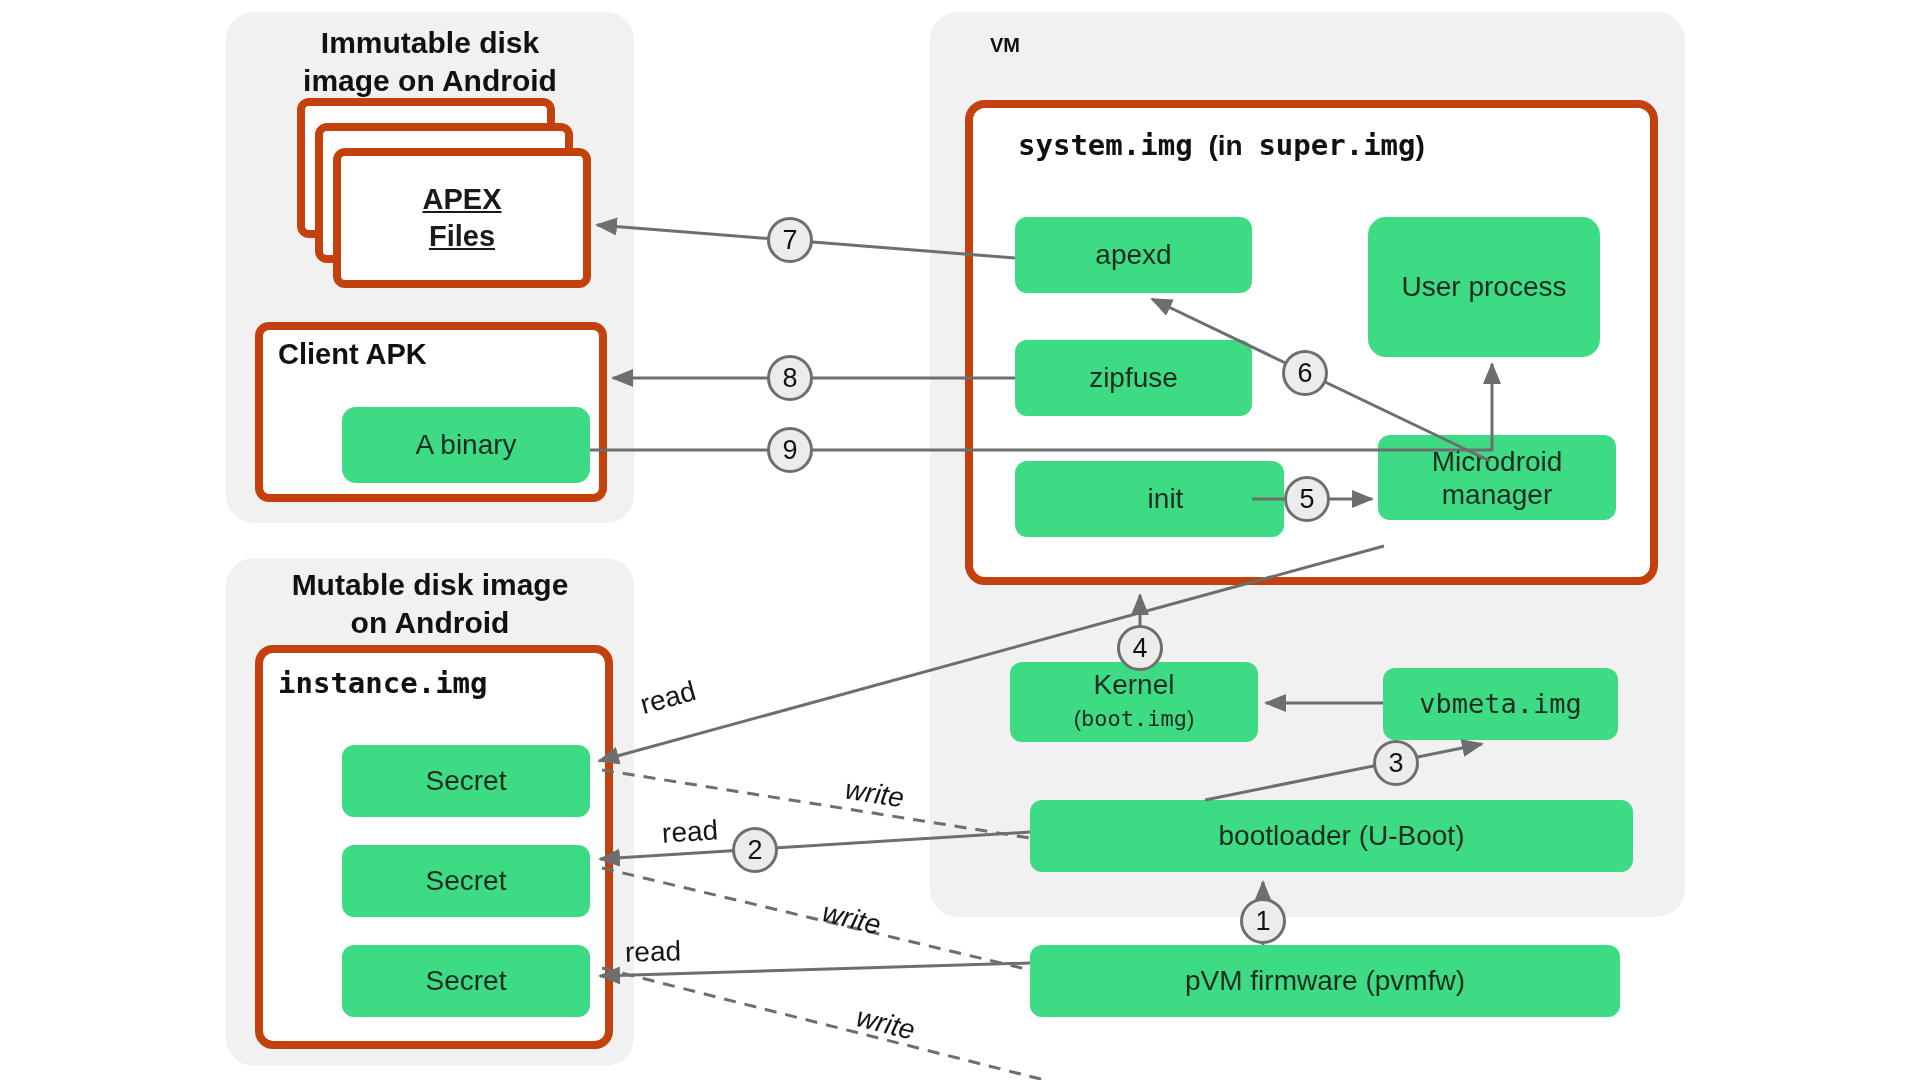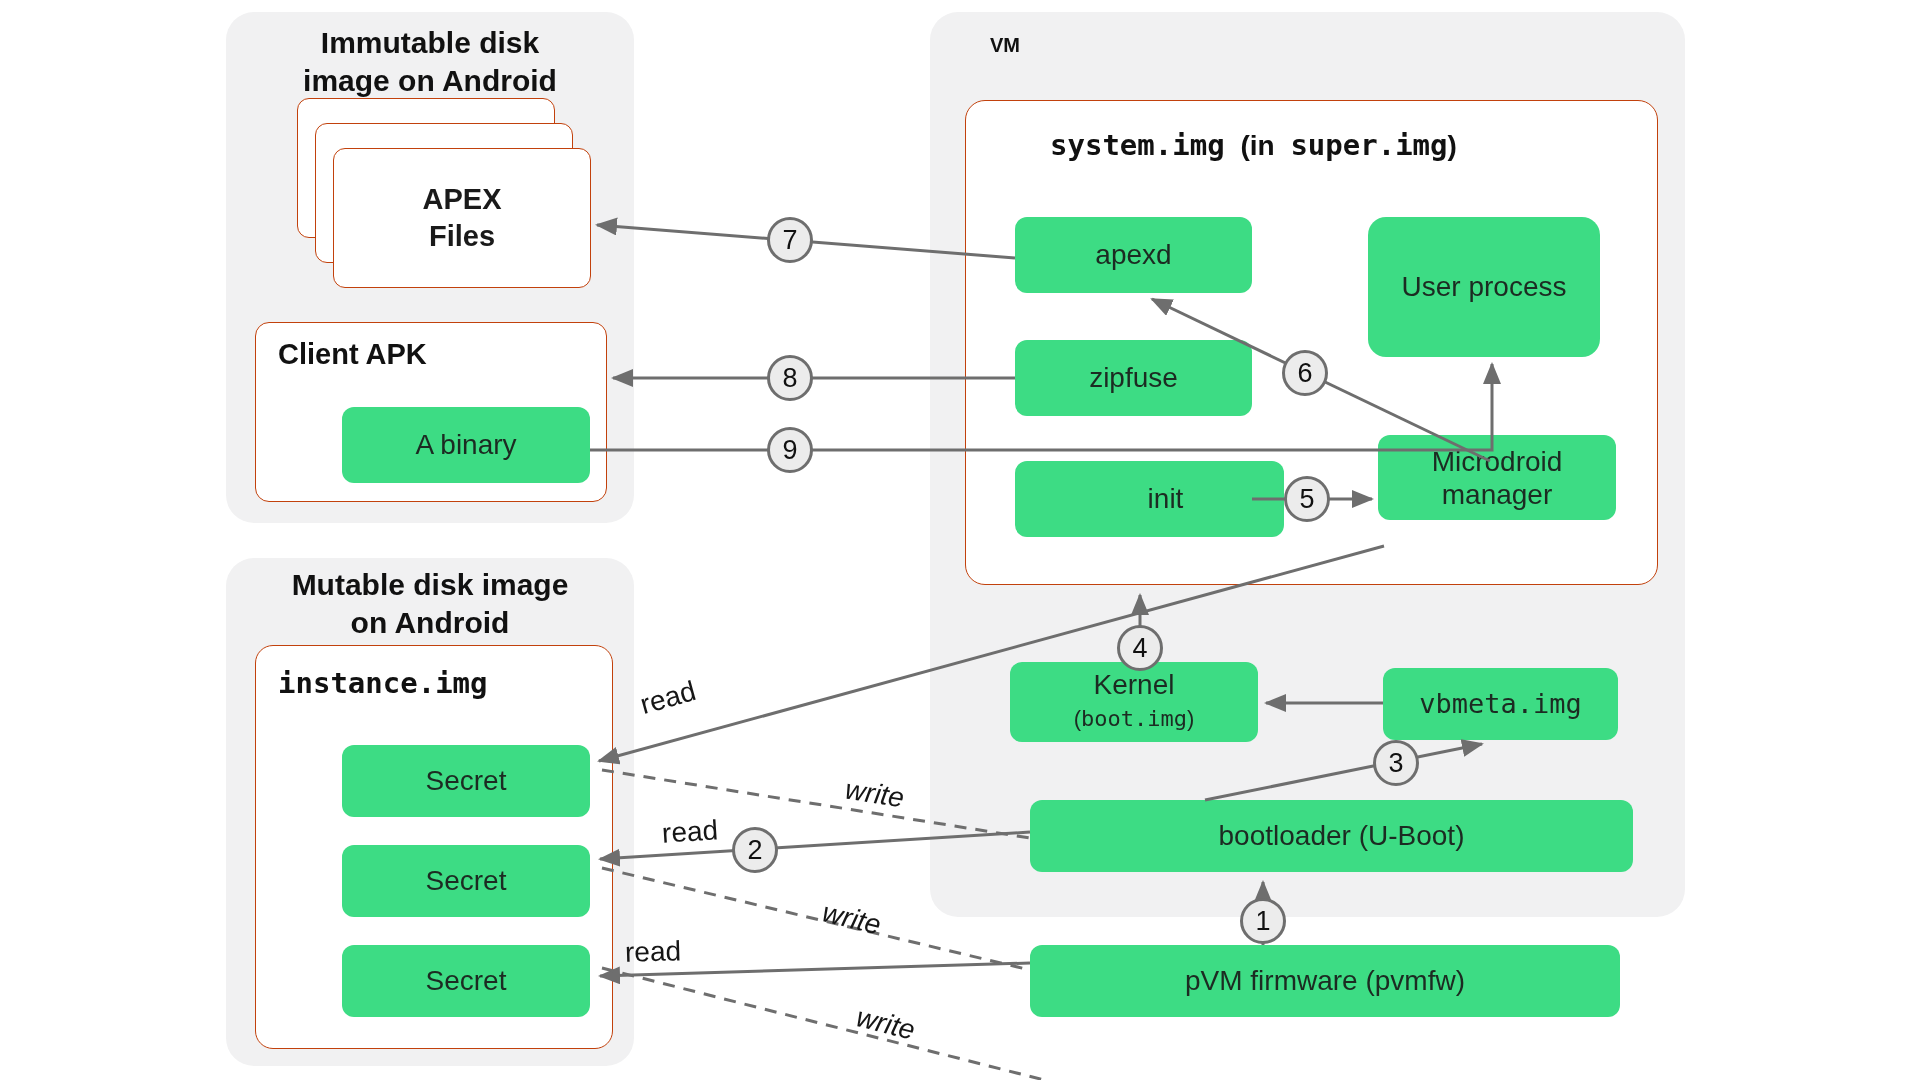--- a/index.html
+++ b/index.html
@@ -2,42 +2,42 @@
 <html><head>
 <meta charset="utf-8">
 <style>
   html,body{margin:0;padding:0;background:#ffffff;}
   #canvas{
     position:relative;width:1920px;height:1080px;background:#ffffff;overflow:hidden;
     font-family:"Liberation Sans",sans-serif;color:#1a1a1a;
   }
   .panel{position:absolute;background:#f1f1f2;border-radius:28px;}
   .panel-title{position:absolute;text-align:center;font-weight:bold;font-size:30px;line-height:38px;color:#111;}
-  .wbox{position:absolute;background:#ffffff;border:1px solid #c2410c;border-radius:14px;box-sizing:border-box;}
+  .wbox{position:absolute;background:#ffffff;border:8px solid #c2410c;border-radius:14px;box-sizing:border-box;text-decoration:underline;}
   .gbox{
     position:absolute;background:#3ddc84;border-radius:12px;
     display:flex;align-items:center;justify-content:center;flex-direction:column;
     font-size:28px;color:#1c2b22;text-align:center;line-height:34px;
   }
   .corner-label{position:absolute;font-weight:bold;font-size:20px;color:#111;}
   .mono{font-family:"DejaVu Sans Mono",monospace;}
   .badge{
     position:absolute;width:46px;height:46px;border-radius:50%;
     background:#ececec;border:3px solid #6e6e6e;box-sizing:border-box;
     display:flex;align-items:center;justify-content:center;
     font-size:27px;color:#111;z-index:30;
   }
   .elabel{
     position:absolute;font-size:28px;color:#161616;z-index:25;white-space:nowrap;
     transform-origin:center center;
   }
   .elabel.write{font-style:italic;}
   #wires{position:absolute;left:0;top:0;z-index:20;pointer-events:none;}
   .hdr-mix{position:absolute;font-size:28px;font-weight:bold;color:#111;white-space:nowrap;}
-  .hdr-mix .mono{font-size:29px;margin-left:32px;}
+  .hdr-mix .mono{font-size:29px;}
 </style>
 </head>
 <body>
 
 <div id="canvas">
 
   <div class="panel" style="left:226px;top:12px;width:408px;height:511px;"></div>
   <div class="panel" style="left:226px;top:558px;width:408px;height:508px;"></div>
   <div class="panel" style="left:930px;top:12px;width:755px;height:905px;"></div>
 
@@ -48,21 +48,21 @@
 
   <div class="wbox" style="left:297px;top:98px;width:258px;height:140px;border-radius:12px;"></div>
   <div class="wbox" style="left:315px;top:123px;width:258px;height:140px;border-radius:12px;"></div>
   <div class="wbox" style="left:333px;top:148px;width:258px;height:140px;border-radius:12px;display:flex;align-items:center;justify-content:center;flex-direction:column;font-weight:bold;font-size:29px;line-height:37px;">
     <div>APEX</div>
     <div>Files</div>
   </div>
 
   <div class="wbox" style="left:255px;top:322px;width:352px;height:180px;"></div>
   <div class="corner-label" style="left:278px;top:338px;font-size:29px;">Client APK</div>
-  <div class="gbox" style="left:342px;top:407px;width:248px;height:76px;">
+  <div class="gbox" style="left:342px;top:407px;width:248px;height:76px;border-radius:14px;">
     <span>A binary</span>
   </div>
 
   <div class="panel-title" style="left:226px;top:566px;width:408px;">
     <div>Mutable disk image</div>
     <div>on Android</div>
   </div>
 
   <div class="wbox" style="left:255px;top:645px;width:358px;height:404px;border-radius:18px;"></div>
   <div class="corner-label mono" style="left:278px;top:666px;font-size:29px;">instance.img</div>

